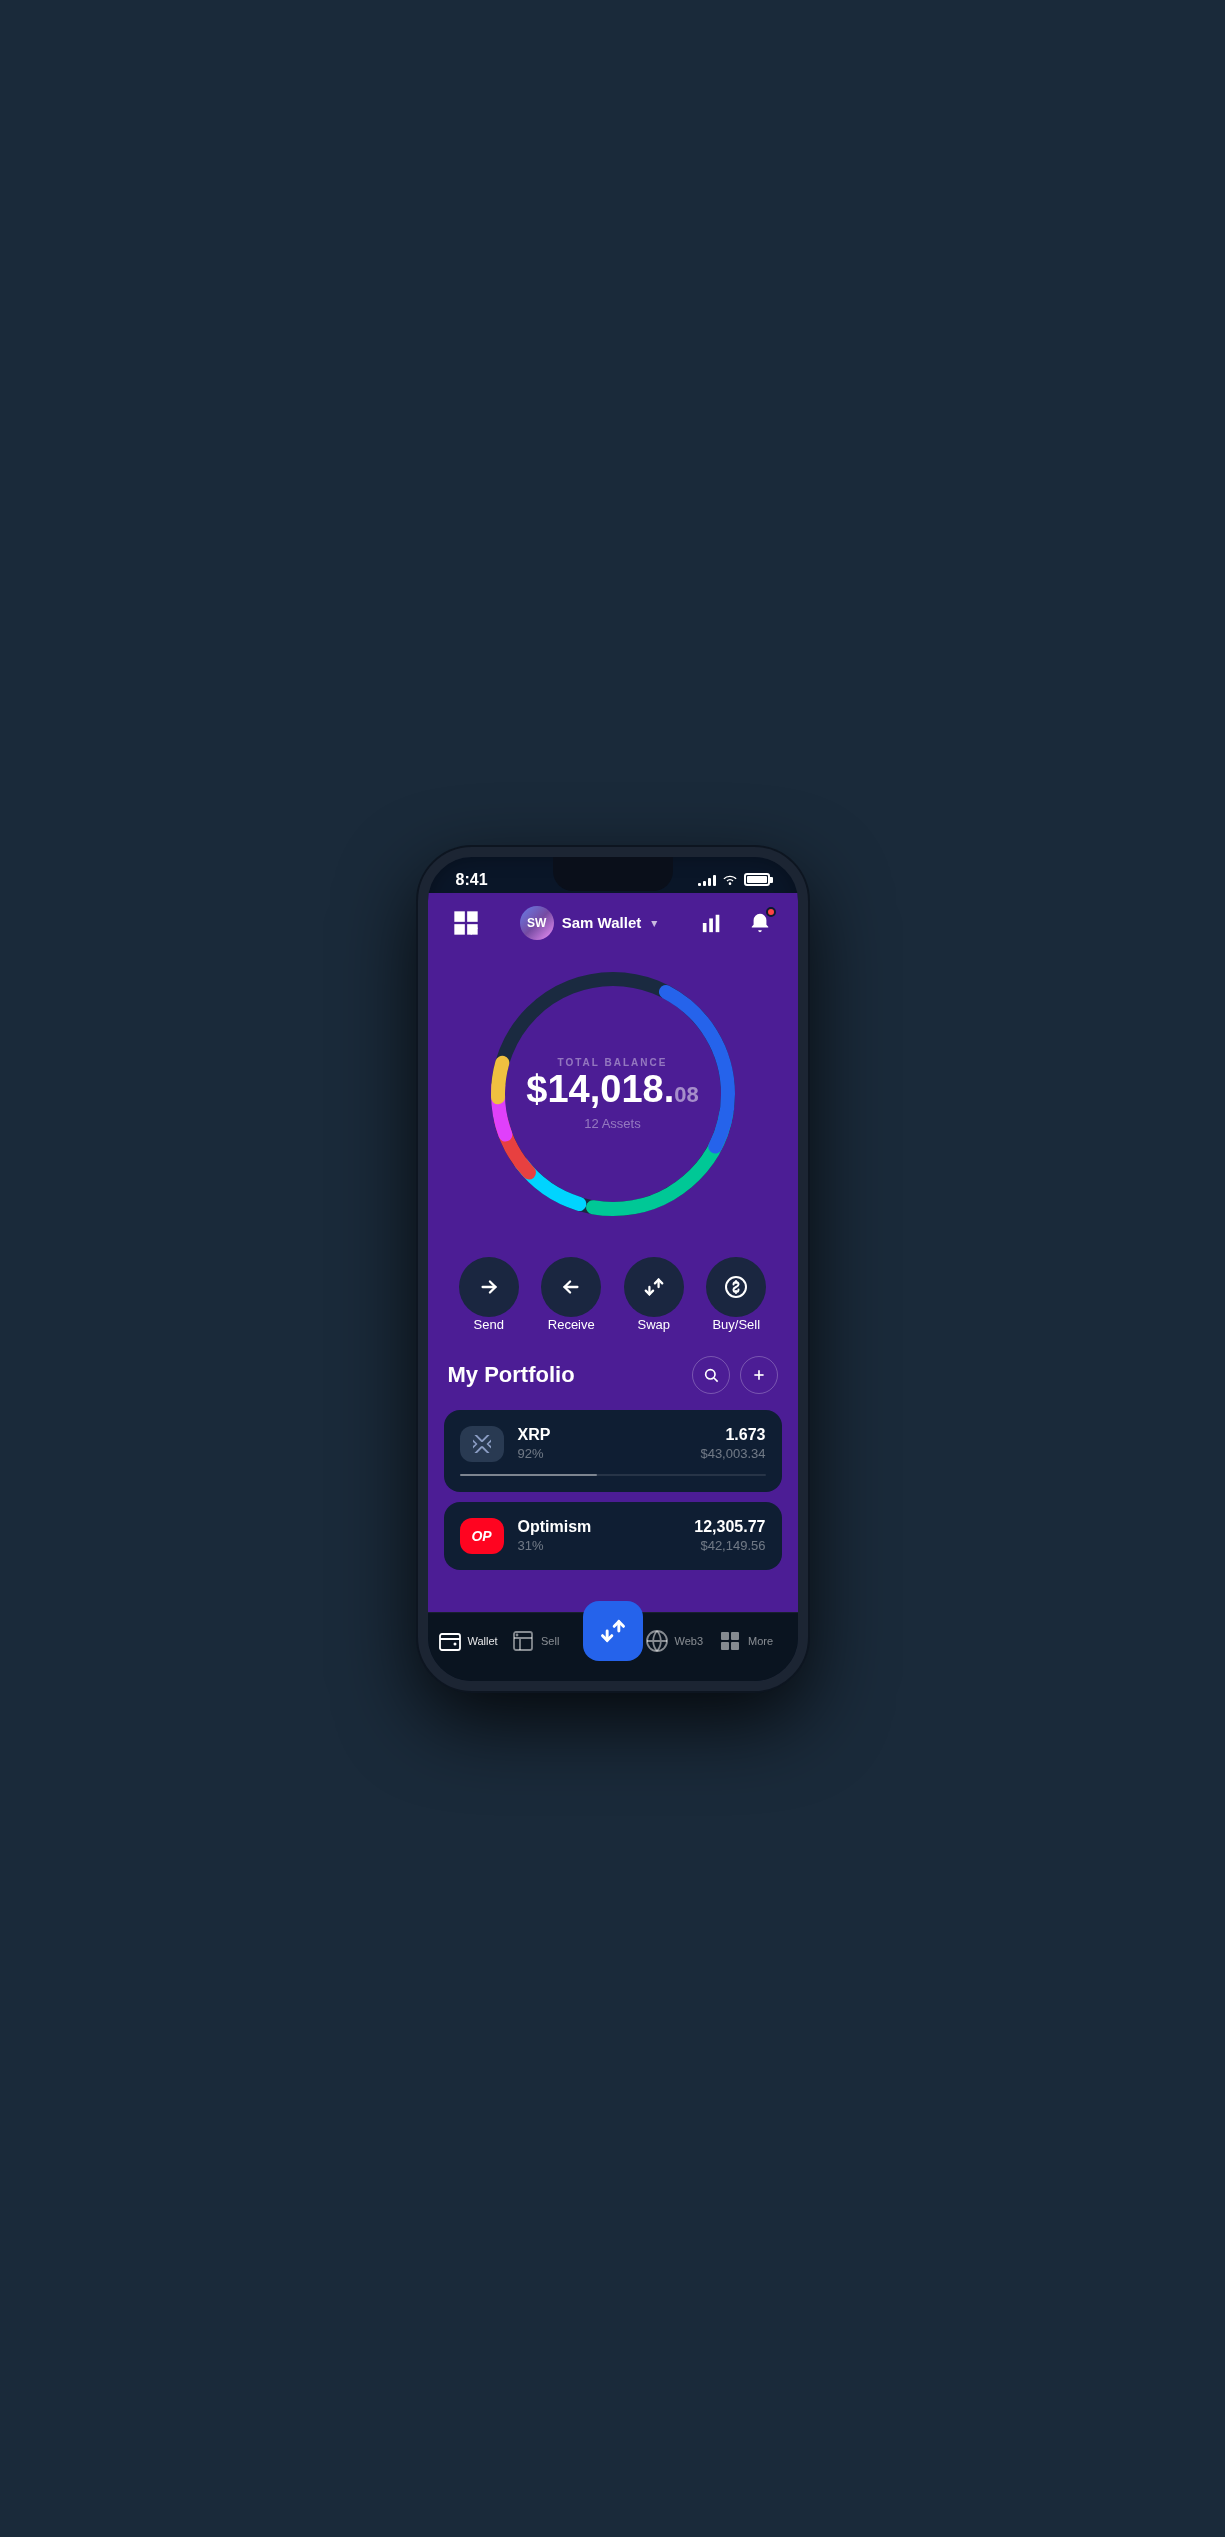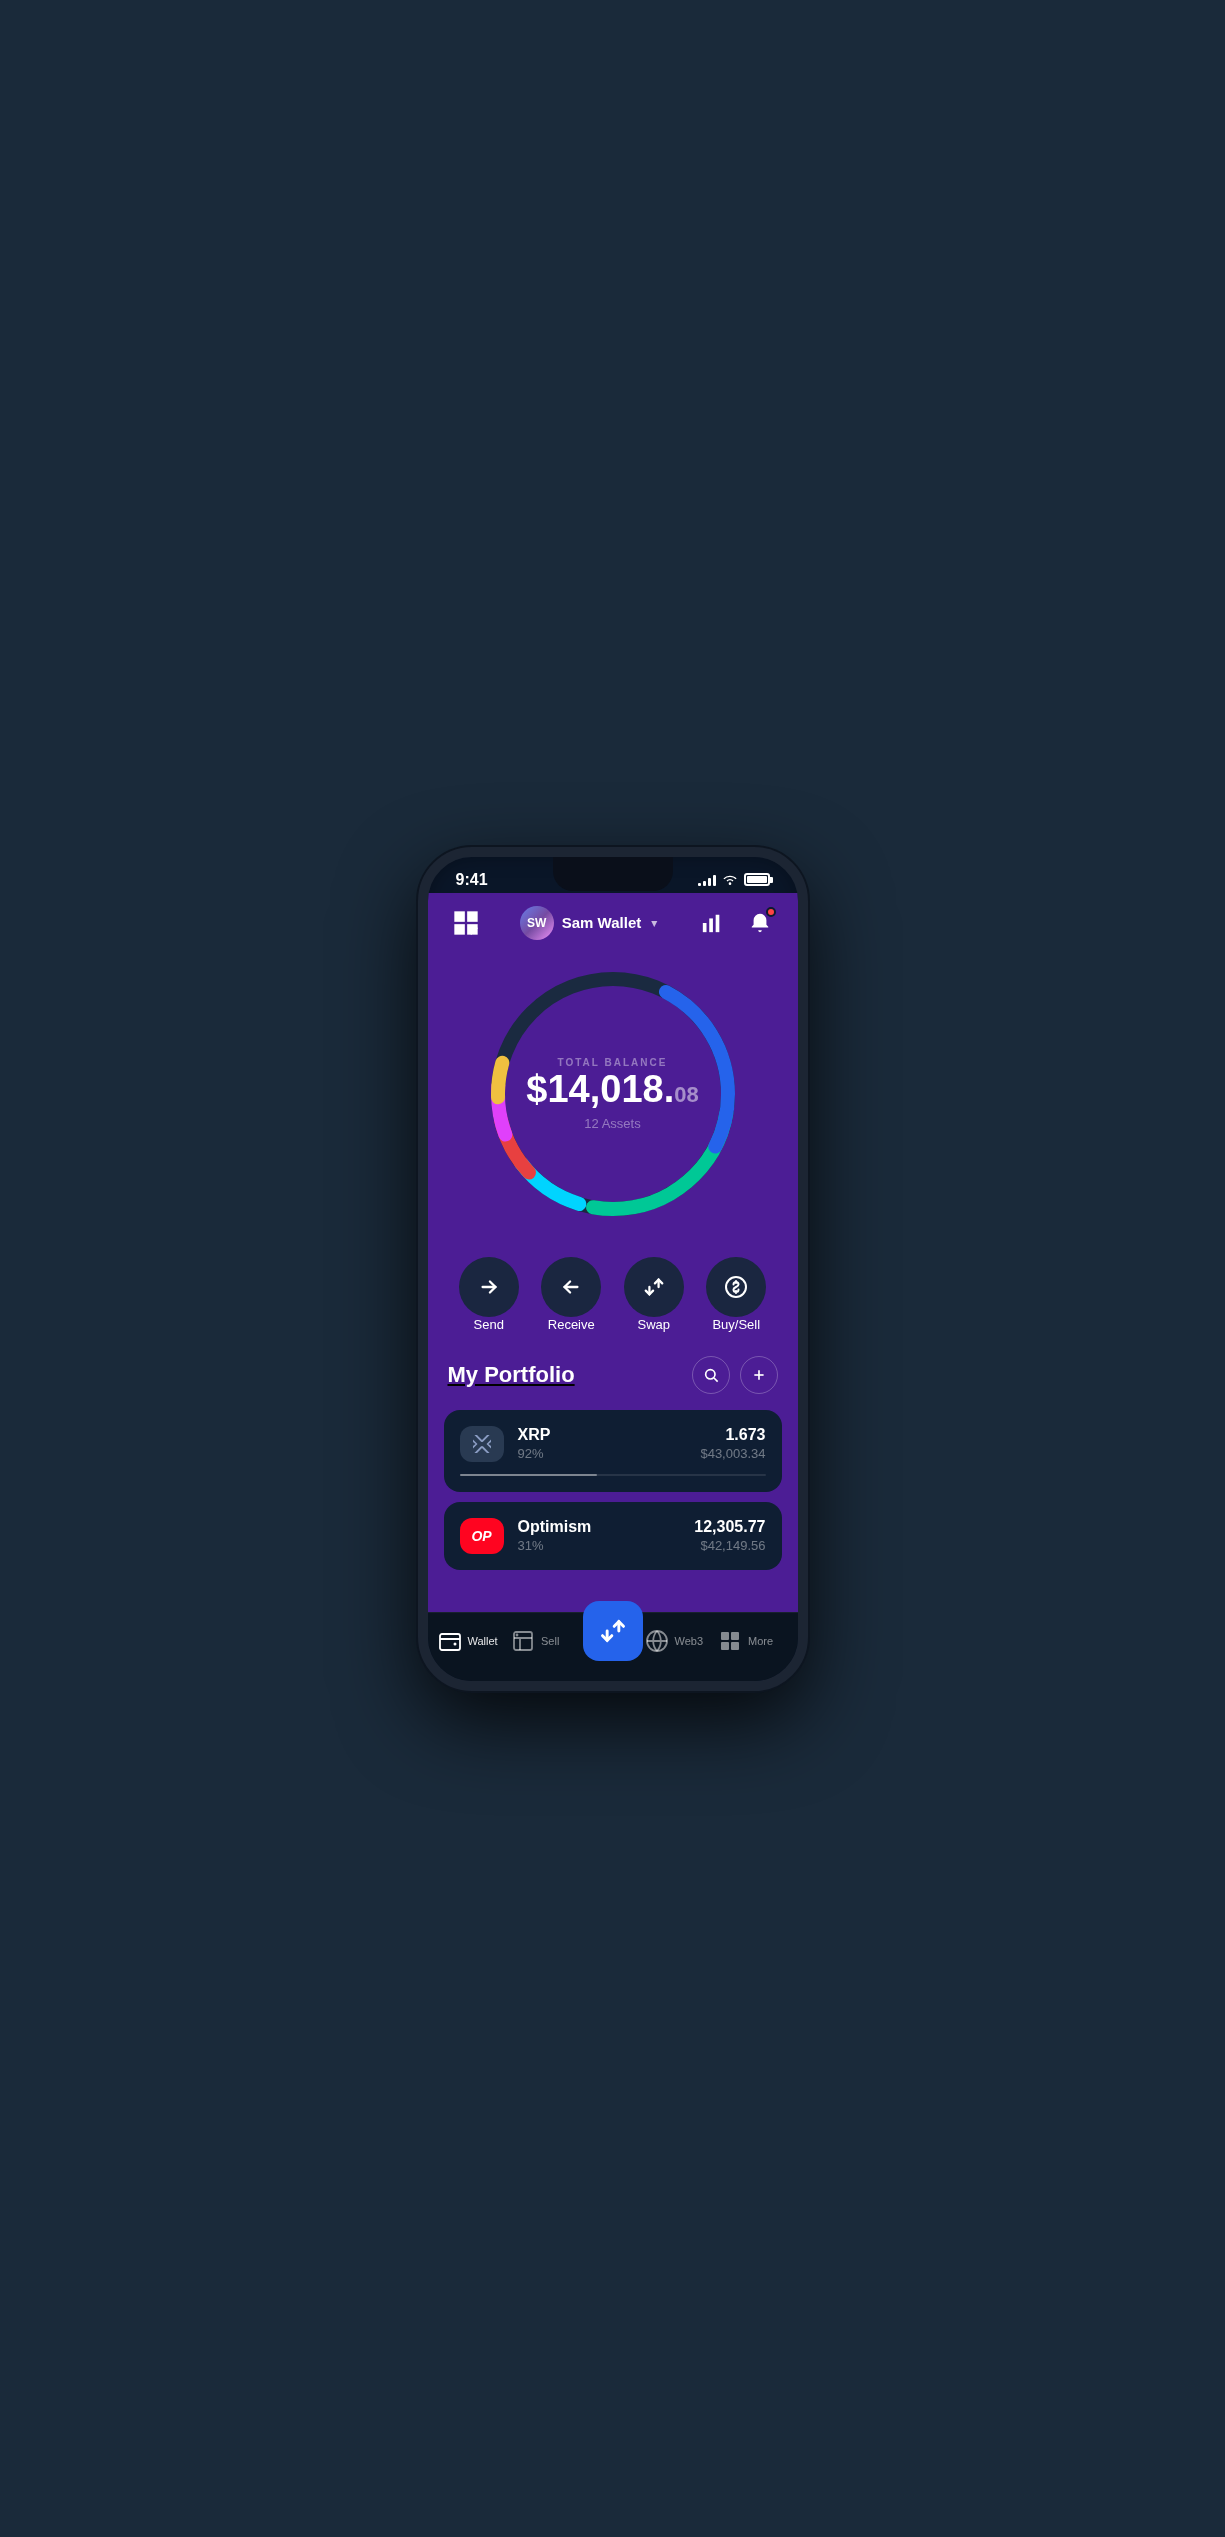--- a/index.html
+++ b/index.html
@@ -301,21 +301,20 @@
     .portfolio-section {
       padding: 0 16px;
     }
 
     .portfolio-header {
       display: flex;
       justify-content: space-between;
       align-items: center;
       margin-bottom: 16px;
       padding: 0 4px;
-      text-decoration: underline;
     }
 
     .portfolio-title {
       color: white;
       font-size: 22px;
       font-weight: 700;
     }
 
     .portfolio-actions {
       display: flex;
@@ -473,21 +472,21 @@
       font-style: italic;
     }
   </style>
 </head>
 <body>
 
 <div class="phone-wrapper">
   <div class="notch"></div>
 
   <div class="status-bar">
-    <span class="status-time">9:41</span>
+    <span class="status-time">8:41</span>
     <div class="status-icons">
       <div class="signal-bars">
         <div class="signal-bar" style="height:3px"></div>
         <div class="signal-bar" style="height:5px"></div>
         <div class="signal-bar" style="height:8px"></div>
         <div class="signal-bar" style="height:11px"></div>
       </div>
       <span class="wifi-icon">
         <svg width="16" height="12" viewBox="0 0 24 18" fill="white">
           <path d="M12 14a2 2 0 110 4 2 2 0 010-4zm0-5a7 7 0 015.196 2.318l-1.414 1.414A5 5 0 0012 11a5 5 0 00-3.782 1.732L6.804 11.318A7 7 0 0112 9zm0-5c3.866 0 7.364 1.572 9.899 4.101L20.485 9.515A11 11 0 0012 6a11 11 0 00-8.485 3.515L2.101 8.101A13 13 0 0112 4z"></path>

